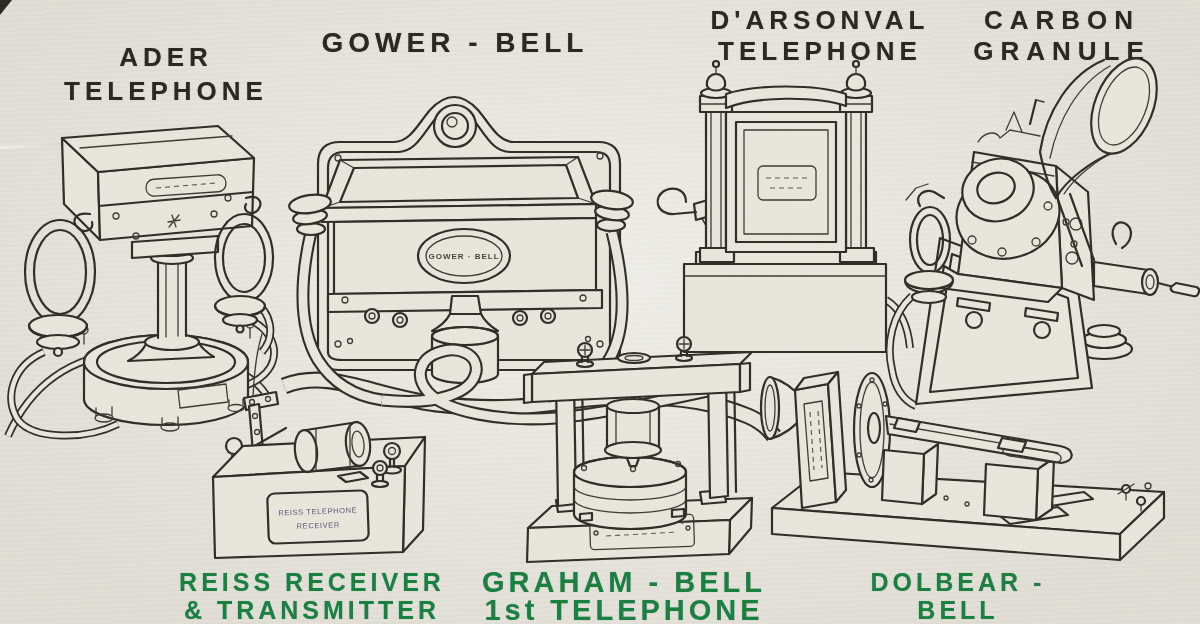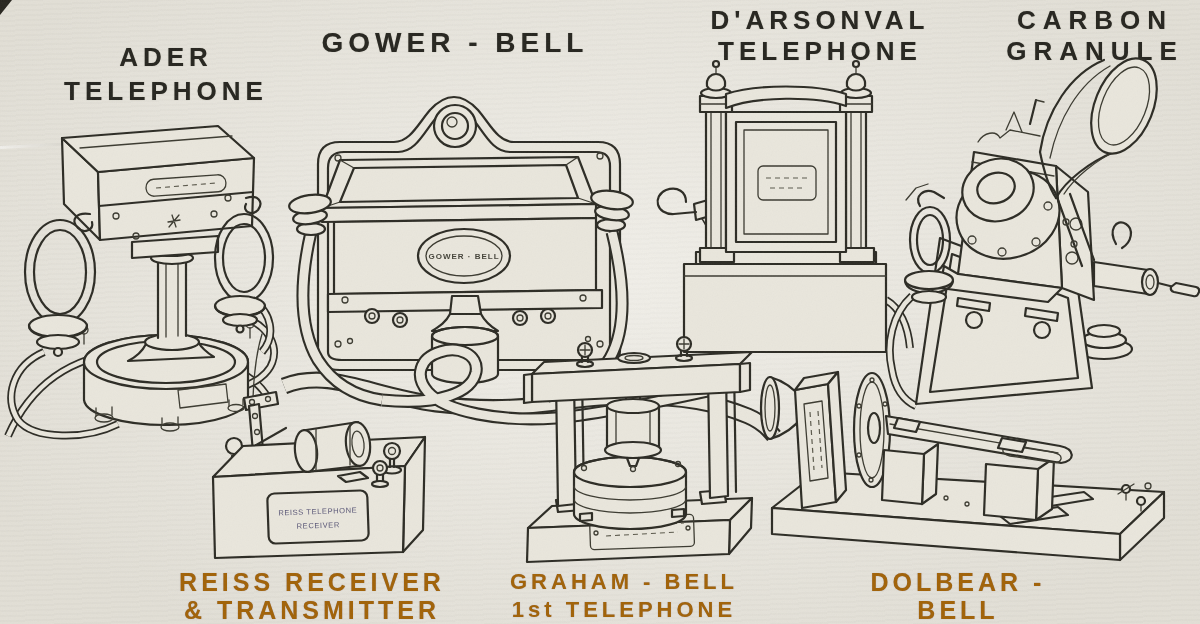--- a/index.html
+++ b/index.html
@@ -20,21 +20,21 @@
     position:absolute;left:0;top:142px;width:150px;height:3px;
     background:linear-gradient(90deg, rgba(255,255,255,.5), rgba(160,155,140,.25) 60%, transparent);
     transform:rotate(-3deg);
   }
   .dev-label{
     position:absolute;transform:translateX(-50%);
     text-align:center;font-weight:700;white-space:pre-line;
     letter-spacing:5px;color:#26251f;
     text-shadow:0 0 1px rgba(60,60,40,.35);
   }
-  .dev-label.bottom{color:#a16207;text-shadow:0 0 1px rgba(70,60,140,.35);}
+  .dev-label.bottom{color:#15803d;text-shadow:0 0 1px rgba(70,60,140,.35);}
   svg text{font-family:"Liberation Sans", sans-serif;}
   
   .ln{fill:none;stroke:#2c2b24;stroke-width:2.2;stroke-linecap:round;stroke-linejoin:round;}
   .tn{fill:none;stroke:#3b3a30;stroke-width:1.3;stroke-linecap:round;stroke-linejoin:round;}
   .sh{fill:#e9e6dc;stroke:#2c2b24;stroke-width:2.2;stroke-linecap:round;stroke-linejoin:round;}
   .fp{fill:#e9e6dc;stroke:none;}
   .dash{stroke-dasharray:5 4;stroke:#5b594c;stroke-width:1.2;fill:none;}
   .to{fill:none;stroke:#2c2b24;stroke-width:13;stroke-linecap:butt;}
   .ti{fill:none;stroke:#e9e6dc;stroke-width:8.8;stroke-linecap:butt;}
   .wo{fill:none;stroke:#2c2b24;stroke-width:17;stroke-linecap:butt;}
@@ -48,25 +48,25 @@
 <div class="stage">
 
   <div class="corner-mark"></div>
   <div class="crease"></div>
 
   <div class="dev-label" style="left:166px;top:40px;font-size:26px;line-height:34px;">ADER
 TELEPHONE</div>
   <div class="dev-label" style="left:455px;top:27px;font-size:28px;line-height:32px;">GOWER - BELL</div>
   <div class="dev-label" style="left:820px;top:5px;font-size:26px;line-height:31px;">D'ARSONVAL
 TELEPHONE</div>
-  <div class="dev-label" style="left:1062px;top:5px;font-size:26px;line-height:31px;letter-spacing:7px;margin-left:33px;">CARBON
+  <div class="dev-label" style="left:1062px;top:5px;font-size:26px;line-height:31px;letter-spacing:7px;">CARBON
 GRANULE</div>
   <div class="dev-label bottom" style="left:312px;top:568px;font-size:25px;line-height:28px;letter-spacing:4px;">REISS RECEIVER
 &amp; TRANSMITTER</div>
-  <div class="dev-label bottom" style="left:624px;top:568px;font-size:22px;line-height:28px;letter-spacing:4px;">GRAHAM - BELL
+  <div class="dev-label bottom" style="left:624px;top:568px;font-size:29px;line-height:28px;letter-spacing:4px;">GRAHAM - BELL
 1st TELEPHONE</div>
   <div class="dev-label bottom" style="left:958px;top:568px;font-size:25px;line-height:28px;letter-spacing:4px;">DOLBEAR - BELL
 TELEPHONE</div>
 
   <svg class="art" width="1200" height="624" viewBox="0 0 1200 624" style="position:absolute;inset:0;">
 
     <g>
 
       <g>
         <path class="co" d="M 8,436 C 30,386 70,356 128,352 C 196,348 252,368 268,398"></path>

